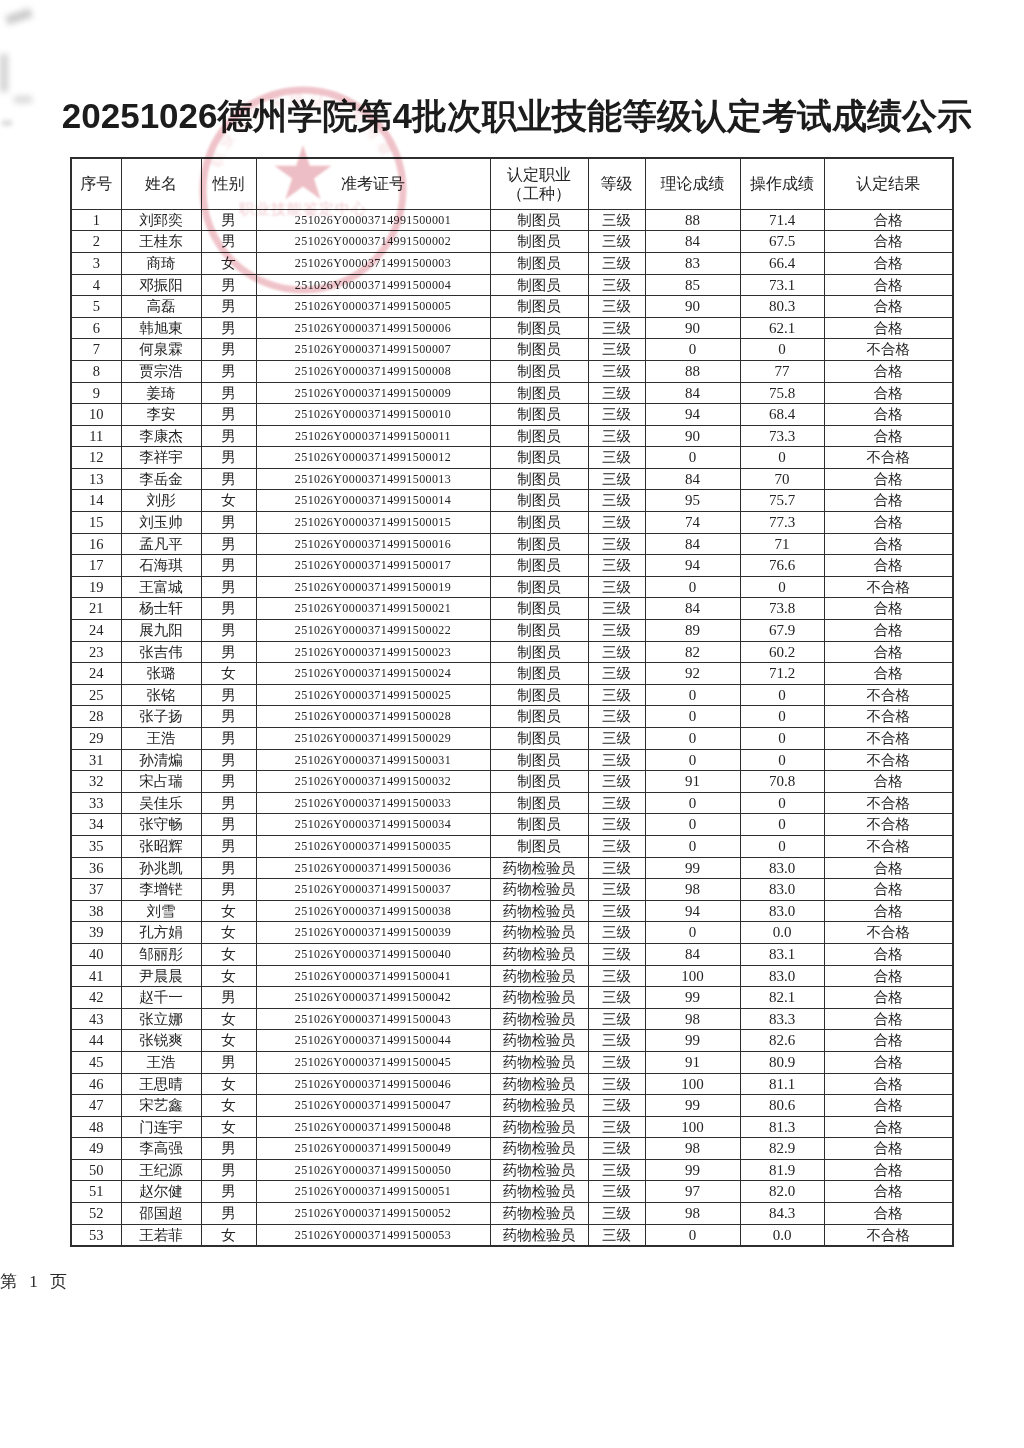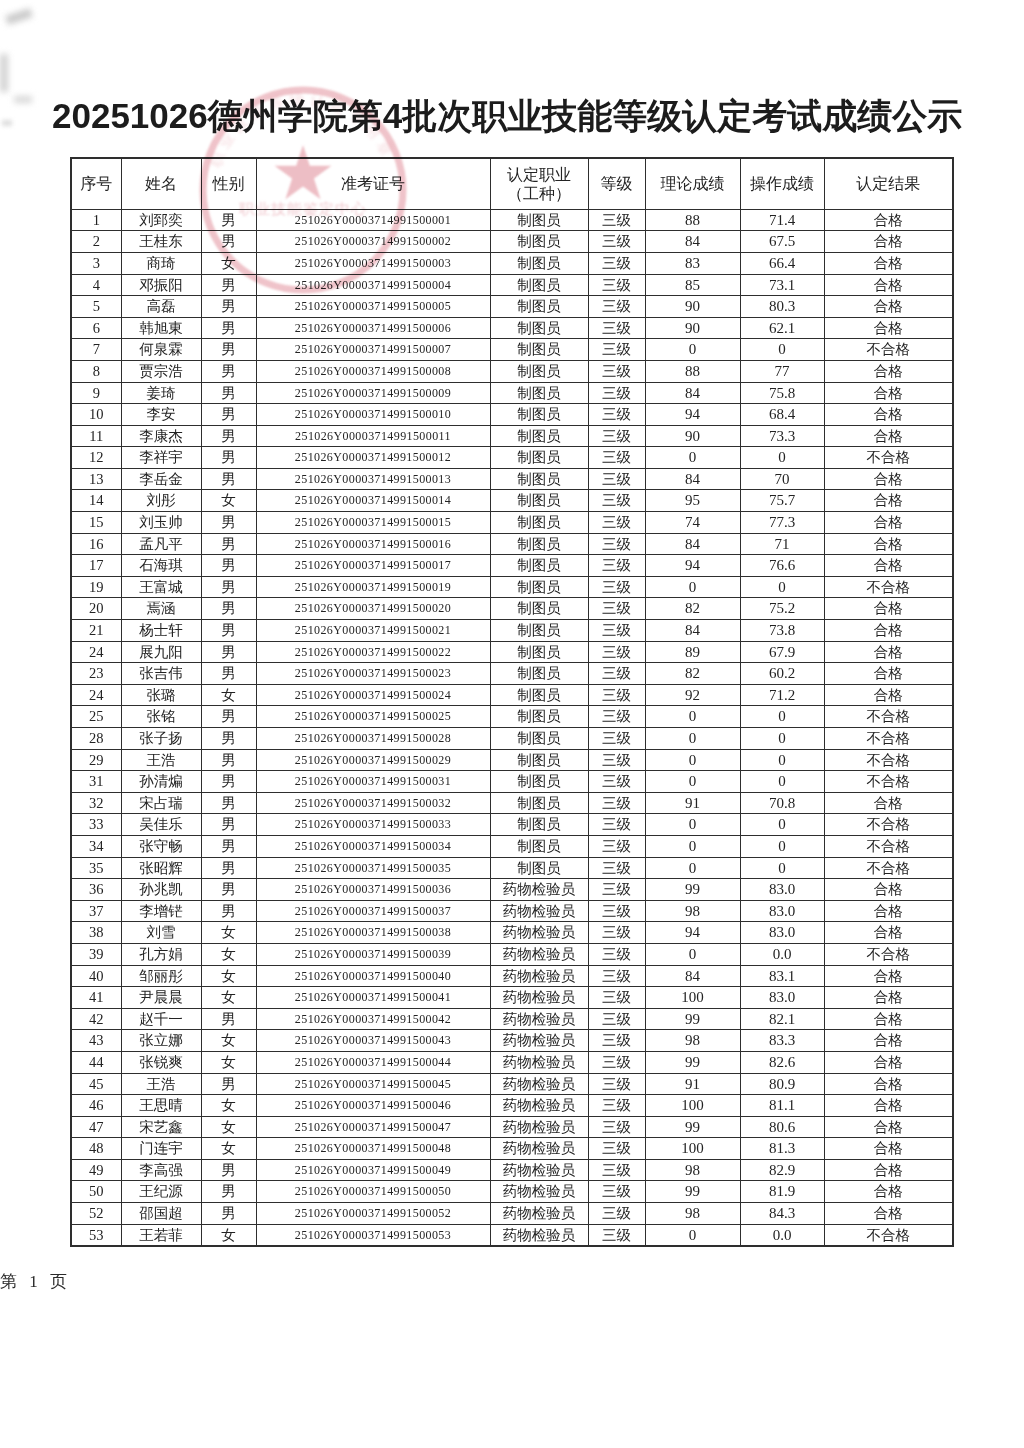--- a/index.html
+++ b/index.html
@@ -9,21 +9,21 @@
     font-family:"Liberation Serif", serif;
     color:#232323;
     position:relative;
     overflow:hidden;
   }
   .page{position:relative;width:1024px;height:1448px;}
   .doc-title{
     margin:0 auto;
     padding-top:94px;
     width:920px;
-    text-align:left;
+    text-align:right;
     font-family:"Liberation Sans", sans-serif;
     font-weight:700;
     font-size:35px;
     line-height:1.25;
     color:#1c1c1c;
     letter-spacing:0px;
     white-space:nowrap;
   }
   table.results{
     margin:19px auto 1px auto;
@@ -313,31 +313,20 @@
           <td class="col-name">王富城</td>
           <td class="col-gender">男</td>
           <td class="col-ticket">251026Y00003714991500019</td>
           <td class="col-occ">制图员</td>
           <td class="col-level">三级</td>
           <td class="col-theory">0</td>
           <td class="col-oper">0</td>
           <td class="col-result">不合格</td>
         </tr>
         <tr>
-          <td class="col-no">20</td>
-          <td class="col-name">焉涵</td>
-          <td class="col-gender">男</td>
-          <td class="col-ticket">251026Y00003714991500020</td>
-          <td class="col-occ">制图员</td>
-          <td class="col-level">三级</td>
-          <td class="col-theory">82</td>
-          <td class="col-oper">75.2</td>
-          <td class="col-result">合格</td>
-        </tr>
-        <tr>
           <td class="col-no">21</td>
           <td class="col-name">杨士轩</td>
           <td class="col-gender">男</td>
           <td class="col-ticket">251026Y00003714991500021</td>
           <td class="col-occ">制图员</td>
           <td class="col-level">三级</td>
           <td class="col-theory">84</td>
           <td class="col-oper">73.8</td>
           <td class="col-result">合格</td>
         </tr>
@@ -618,20 +607,31 @@
         </tr>
         <tr>
           <td class="col-no">50</td>
           <td class="col-name">王纪源</td>
           <td class="col-gender">男</td>
           <td class="col-ticket">251026Y00003714991500050</td>
           <td class="col-occ">药物检验员</td>
           <td class="col-level">三级</td>
           <td class="col-theory">99</td>
           <td class="col-oper">81.9</td>
+          <td class="col-result">合格</td>
+        </tr>
+        <tr>
+          <td class="col-no">51</td>
+          <td class="col-name">赵尔健</td>
+          <td class="col-gender">男</td>
+          <td class="col-ticket">251026Y00003714991500051</td>
+          <td class="col-occ">药物检验员</td>
+          <td class="col-level">三级</td>
+          <td class="col-theory">97</td>
+          <td class="col-oper">82.0</td>
           <td class="col-result">合格</td>
         </tr>
         <tr>
           <td class="col-no">52</td>
           <td class="col-name">邵国超</td>
           <td class="col-gender">男</td>
           <td class="col-ticket">251026Y00003714991500052</td>
           <td class="col-occ">药物检验员</td>
           <td class="col-level">三级</td>
           <td class="col-theory">98</td>

